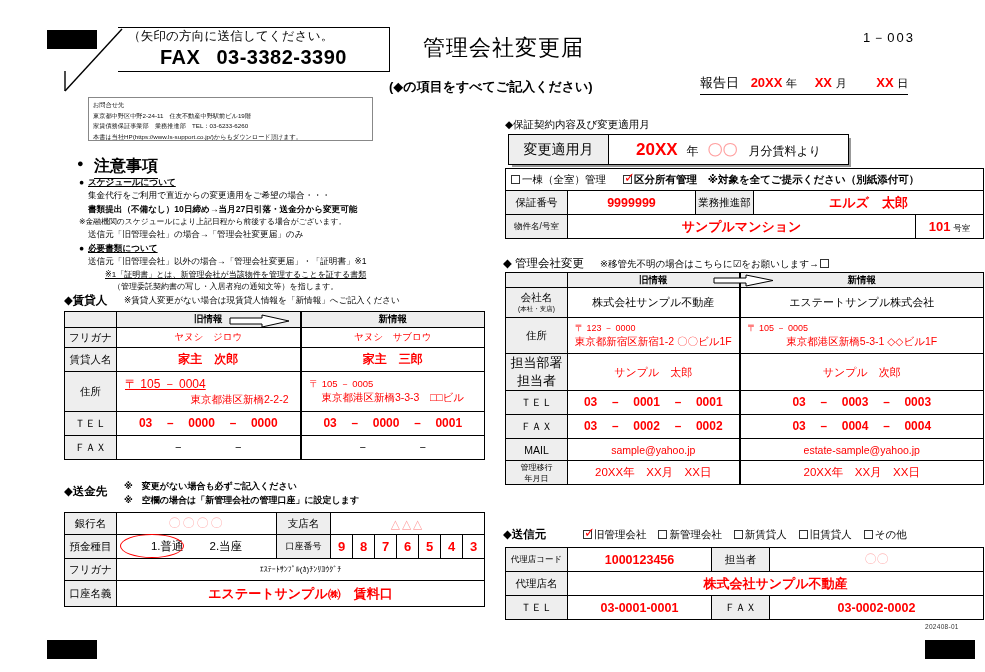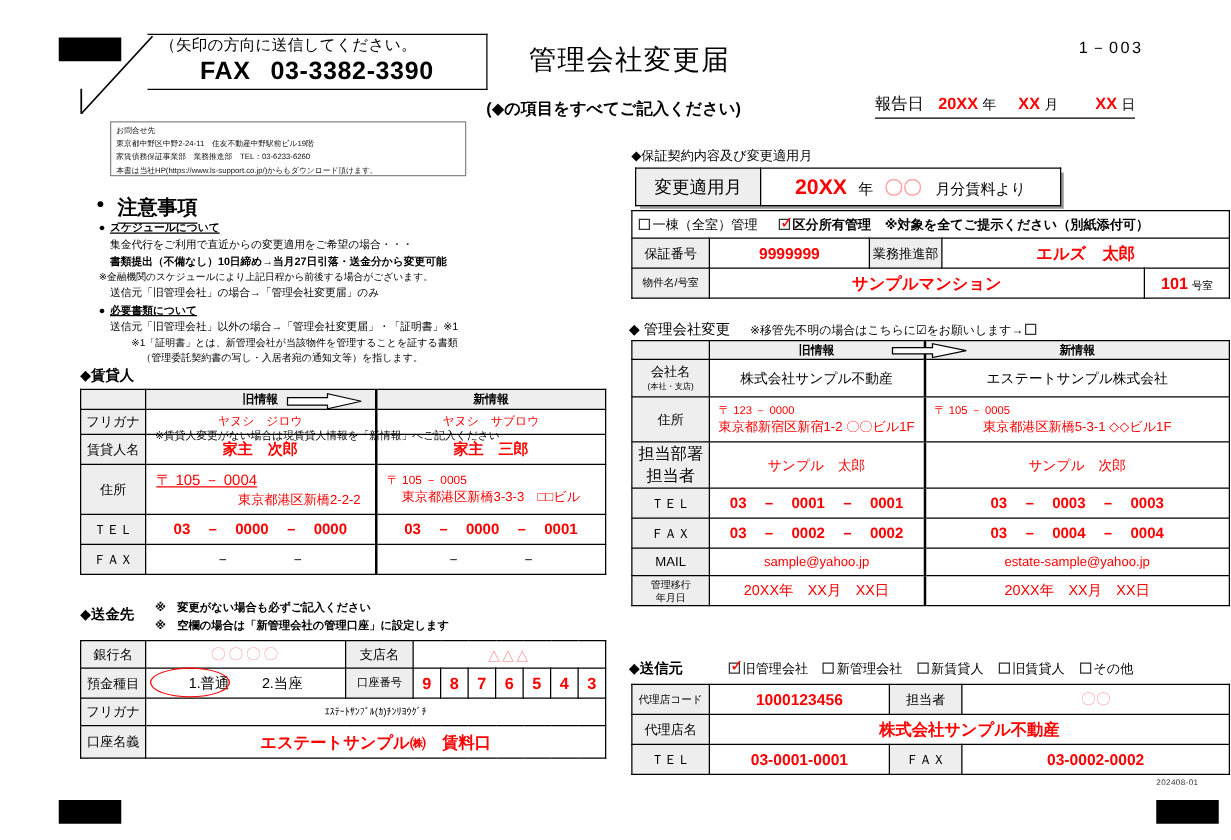--- a/index.html
+++ b/index.html
@@ -111,26 +111,26 @@
   <div class="sechead underl" style="left:94px;top:156px;">注意事項</div>
 
   <div class="noteblk" style="left:79px;top:176px;width:320px;">
     <div><span class="bullet">●</span><span class="ttl">スケジュールについて</span></div>
     <div style="padding-left:9px;"><span>集金代行をご利用で直近からの変更適用をご希望の場合・・・</span></div>
     <div class="b" style="padding-left:9px;"><span>書類提出（不備なし）10日締め→当月27日引落・送金分から変更可能</span></div>
     <div style="font-size:7.8px;"><span>※金融機関のスケジュールにより上記日程から前後する場合がございます。</span></div>
     <div style="padding-left:9px;"><span>送信元「旧管理会社」の場合→「管理会社変更届」のみ</span></div>
     <div><span class="bullet">●</span><span class="ttl">必要書類について</span></div>
     <div style="padding-left:9px;"><span>送信元「旧管理会社」以外の場合→「管理会社変更届」・「証明書」※1</span></div>
-    <div style="padding-left:26px;font-size:8px;"><span>※1「証明書」とは、新管理会社が当該物件を管理することを証する書類</span></div>
+    <div style="padding-left:26px;font-size:8px;text-decoration:underline;"><span>※1「証明書」とは、新管理会社が当該物件を管理することを証する書類</span></div>
     <div style="padding-left:34px;font-size:8px;"><span>（管理委託契約書の写し・入居者宛の通知文等）を指します。</span></div>
   </div>
 
   <div class="abs b" style="left:64px;top:293px;font-size:11.5px;">◆賃貸人</div>
-  <div class="abs" style="left:124px;top:295px;font-size:8.6px;margin-top:48px;">※賃貸人変更がない場合は現賃貸人情報を「新情報」へご記入ください</div>
+  <div class="abs" style="left:124px;top:295px;font-size:8.6px;">※賃貸人変更がない場合は現賃貸人情報を「新情報」へご記入ください</div>
 
   <table style="left:64px;top:311px;width:420px;">
     <colgroup>
         <col style="width:52px">
         <col style="width:184px">
         <col style="width:184px">
       </colgroup>
     <tbody>
         <tr style="height:16px;">
       <td class="hdcell"></td>

